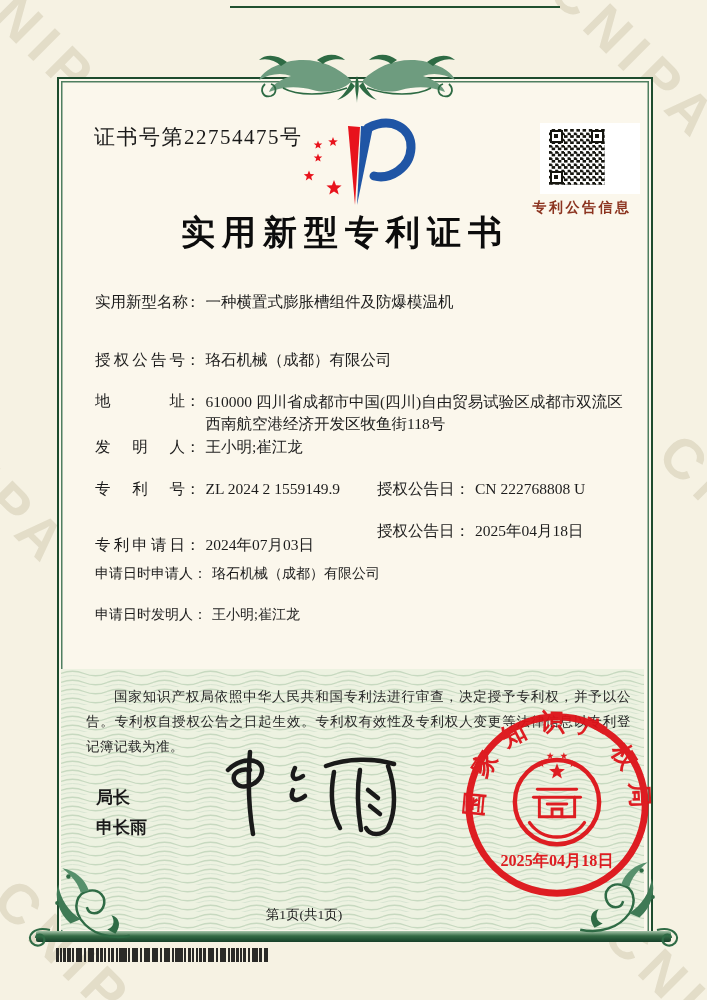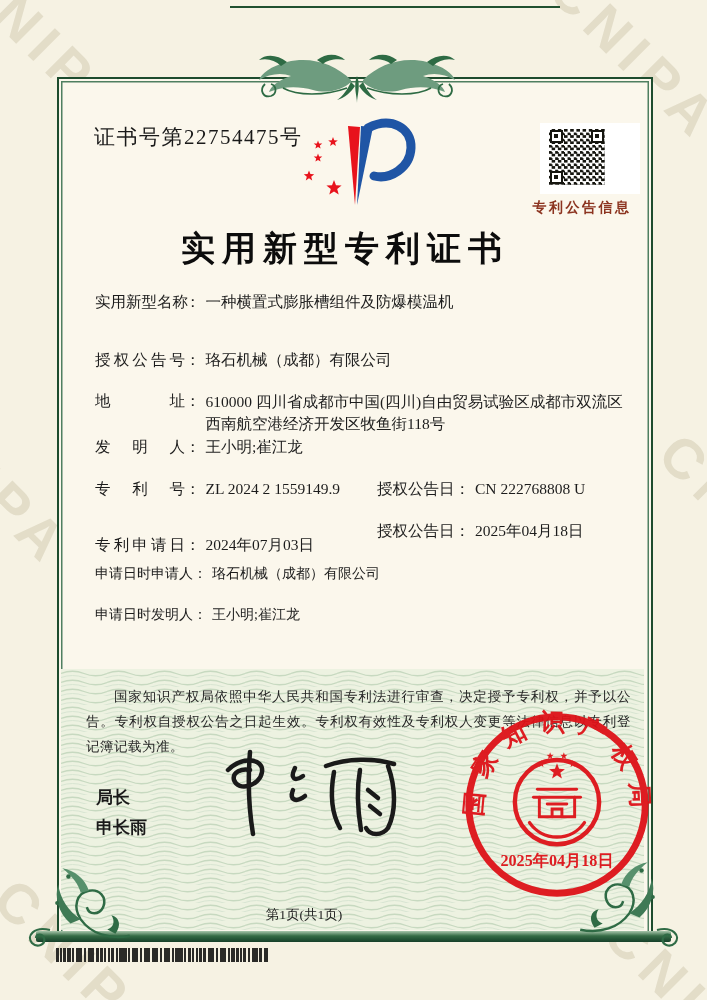--- a/index.html
+++ b/index.html
@@ -25,21 +25,21 @@
   .cert-no{position:absolute;left:94px;top:123px;font-size:21px;letter-spacing:1.5px;color:#191919;}
   .logo{position:absolute;left:288px;top:110px;width:140px;height:105px;}
   .qr-panel{position:absolute;left:540px;top:123px;width:100px;height:71px;background:#fff;}
   .qr{position:absolute;left:549px;top:129px;width:56px;height:56px;background:#fff;
       background-image:repeating-conic-gradient(#15150f 0% 25%, rgba(0,0,0,0) 0% 50%);
       background-size:6.2px 6.2px;}
   .finder{position:absolute;width:13px;height:13px;border:2.5px solid #15150f;background:#fff;box-sizing:border-box;}
   .finder::after{content:"";position:absolute;left:2px;top:2px;width:4px;height:4px;background:#15150f;}
   .qr-label{position:absolute;left:522px;top:190px;width:120px;text-align:center;
             font-size:14px;letter-spacing:2.5px;color:#8c3420;font-weight:bold;margin-top:9px;}
-  .title{position:absolute;left:0;top:226px;width:690px;text-align:center;
+  .title{position:absolute;left:0;top:210px;width:690px;text-align:center;
          font-size:34px;font-weight:bold;letter-spacing:7px;color:#0c0c0c;}
   
   .frow{position:absolute;left:95px;font-size:15.5px;white-space:nowrap;color:#1c1c1c;}
   .frow .flabel{display:inline-block;width:90px;text-align:justify;text-align-last:justify;vertical-align:top;}
   .frow .fval{margin-left:5px;}
   .frow-wrap{white-space:normal;width:530px;}
   .frow-wrap .fval{display:inline-block;width:418px;line-height:22px;vertical-align:top;}
   .frow-right{left:377px;}
   .frow-right .flabel{width:auto;text-align:left;text-align-last:auto;}
   .frow-sm{font-size:14px;}

